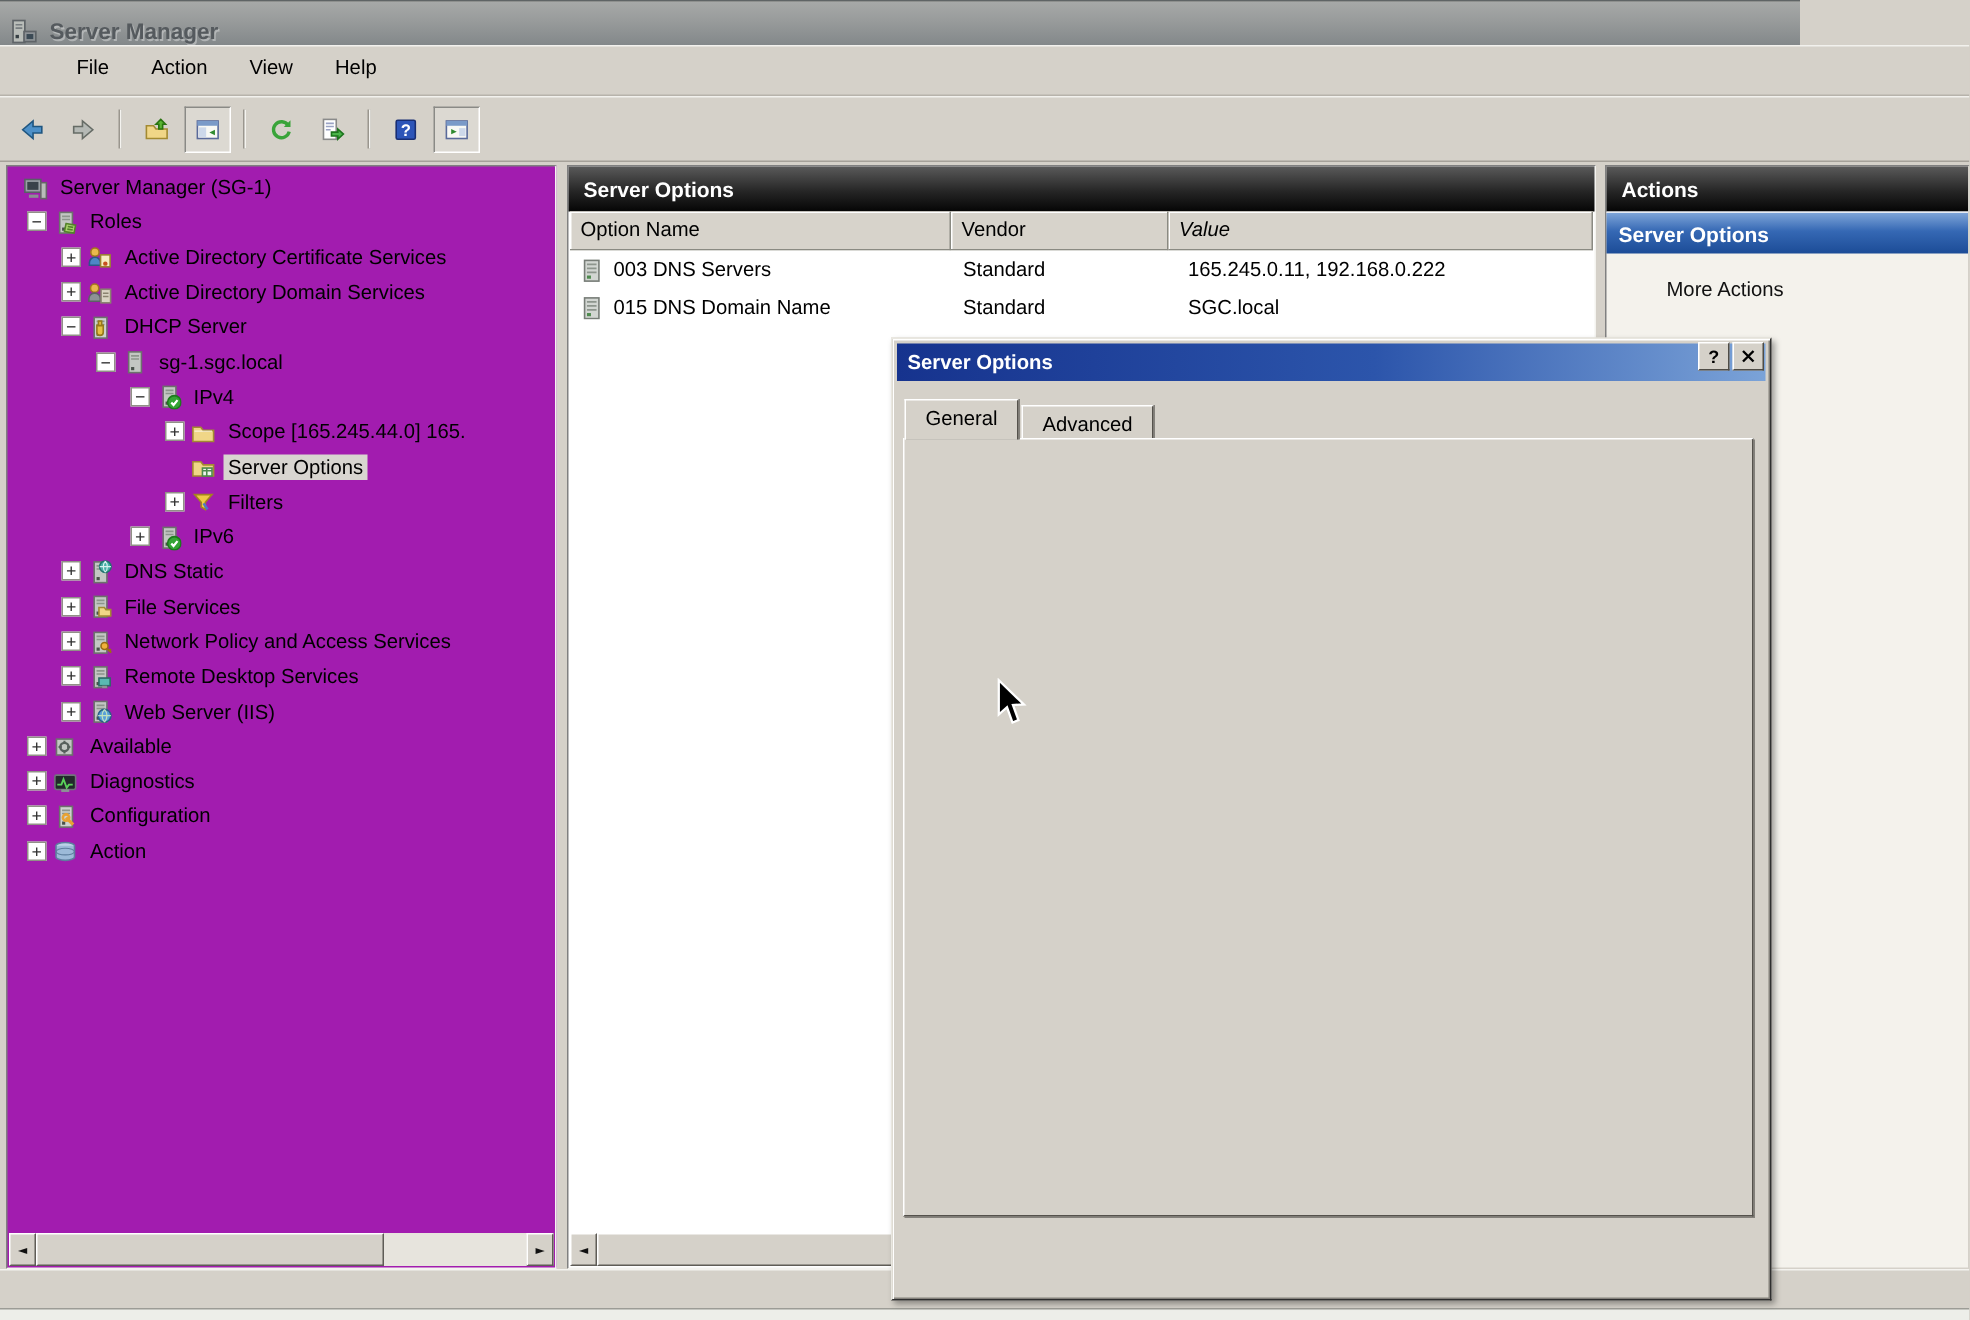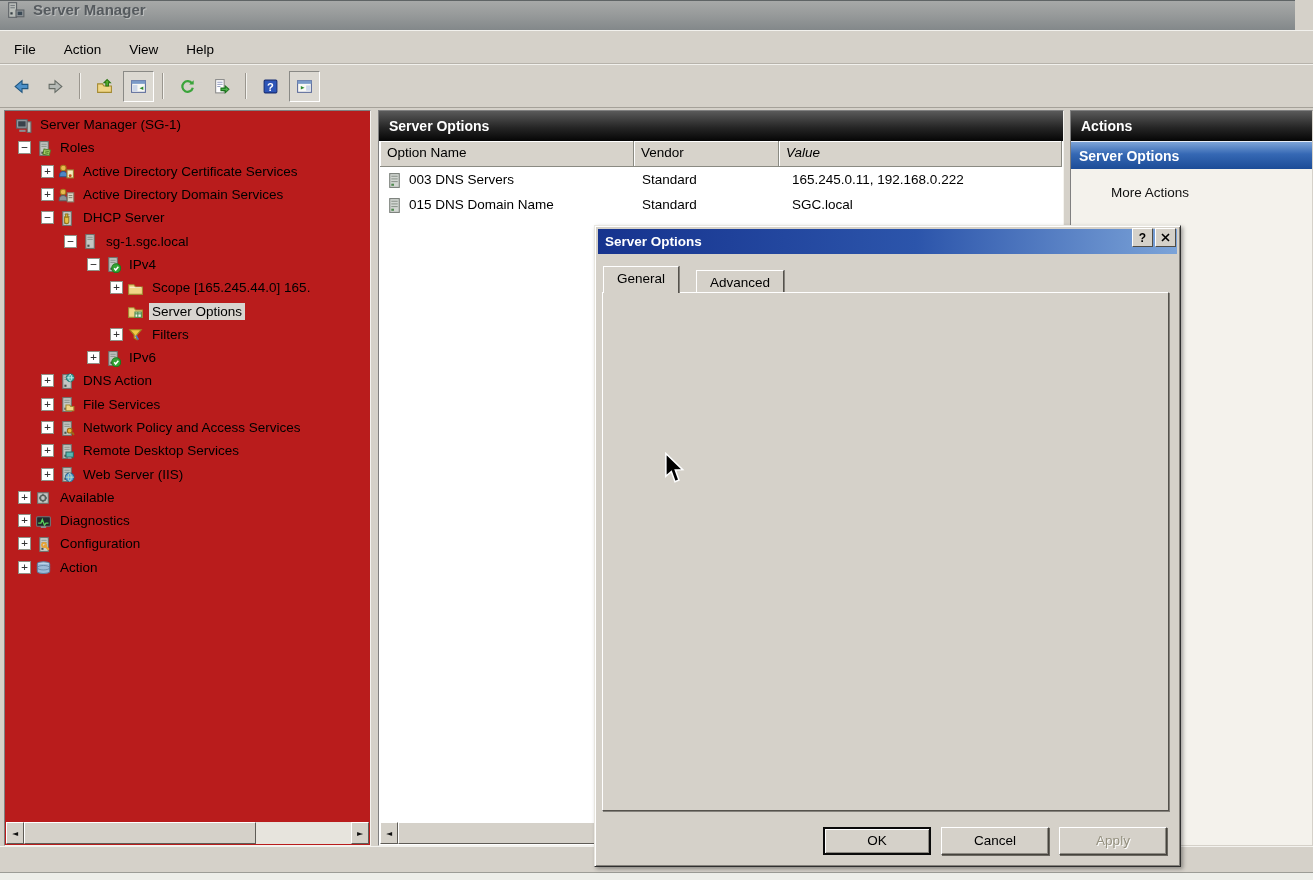--- a/index.html
+++ b/index.html
@@ -1,35 +1,35 @@
 <!DOCTYPE html>
 <html><head>
 <meta charset="utf-8">
 <style>
   html,body{margin:0;padding:0;}
   body{font-family:"Liberation Sans","DejaVu Sans",sans-serif;font-size:13.5px;color:#000;background:#d5d1c9;}
   #screen{position:relative;width:1313px;height:880px;overflow:hidden;background:#d5d1c9;}
 
   
-  .titlebar{position:absolute;left:0;top:0;width:1295px;height:30px;
+  .titlebar{position:absolute;left:0;top:0;width:1200px;height:30px;
     background:linear-gradient(180deg,#a7a9a8 0%,#989b9b 45%,#83888a 100%);
-    border-top:1px solid #5f6465;box-sizing:border-box;display:flex;align-items:flex-start;}
+    border-top:1px solid #5f6465;box-sizing:border-box;display:flex;align-items:flex-end;}
   .titlebar .ticon{width:18px;height:18px;margin-left:7px;}
   .titlebar .ttext{margin-left:8px;font-weight:bold;font-size:15px;color:#555a5e;text-shadow:1px 1px 0 rgba(255,255,255,0.35);}
   .menubar{position:absolute;left:0;top:30px;width:1313px;height:34px;background:#d5d1c9;
-    border-top:1px solid #f2f1ed;border-bottom:1px solid #b7b3ab;box-sizing:border-box;display:flex;align-items:flex-end;}
+    border-top:1px solid #f2f1ed;border-bottom:1px solid #b7b3ab;box-sizing:border-box;display:flex;align-items:flex-start;padding-left:37px;}
   .menuitem{padding:6px 14px;cursor:default;}
   .toolbar{position:absolute;left:0;top:64px;width:1313px;height:44px;background:#d5d1c9;
     border-top:1px solid #f2f1ed;border-bottom:1px solid #a5a199;box-sizing:border-box;display:flex;align-items:center;gap:3px;padding-left:6px;}
   .tbtn{width:29px;height:29px;display:flex;align-items:center;justify-content:center;border:1px solid transparent;}
   .tbtn.pressed{border-color:#8a8a86 #ffffff #ffffff #8a8a86;background:#dcd9d2;}
   .tsep{width:1px;height:26px;background:#9a968e;border-right:1px solid #f4f3ef;margin:0 5px;}
 
   
-  .pane{position:absolute;background:#b91c1c;border:1px solid;border-color:#808080 #f4f3ef #f4f3ef #808080;box-sizing:border-box;}
+  .pane{position:absolute;background:#a21caf;border:1px solid;border-color:#808080 #f4f3ef #f4f3ef #808080;box-sizing:border-box;}
   #leftPane{left:4px;top:110px;width:367px;height:736px;}
   #midPane{left:378px;top:110px;width:686px;height:736px;background:#fff;}
   #actionsPane{left:1070px;top:110px;width:243px;height:736px;background:#f4f2ec;border-color:#808080 #d5d1c9 #d5d1c9 #808080;}
 
   .blackbar{height:30px;background:linear-gradient(180deg,#5a5a5a 0%,#262626 55%,#050505 100%);
     color:#fff;font-weight:bold;font-size:14px;display:flex;align-items:center;padding-left:10px;}
   .bluebar{height:28px;background:linear-gradient(180deg,#7da4d8 0%,#3568b4 45%,#1c4c97 100%);
     color:#fff;font-weight:bold;font-size:14px;display:flex;align-items:center;padding-left:8px;border-top:1px solid #e6ecf6;box-sizing:border-box;}
   .moreactions{padding:16px 0 0 40px;font-size:13.5px;color:#111;}
 
@@ -63,21 +63,21 @@
   
   #dialog{position:absolute;left:594px;top:225px;width:587px;height:642px;background:#d5d1c9;
     border:1px solid;border-color:#e9e7e0 #2f2f2f #2f2f2f #e9e7e0;
     box-shadow:inset 1px 1px 0 #fff, inset -1px -1px 0 #84817b, 2px 2px 4px rgba(0,0,0,0.35);box-sizing:border-box;}
   .dlg-title{position:absolute;left:3px;top:3px;right:3px;height:25px;
     background:linear-gradient(90deg,#16338e 0%,#2c55ab 55%,#7ba3d8 100%);
     color:#fff;font-weight:bold;font-size:13.5px;display:flex;align-items:center;padding-left:7px;box-sizing:border-box;}
   .dlg-titlebtns{position:absolute;right:4px;top:2px;display:flex;gap:2px;}
   .dtb{width:21px;height:19px;background:#d5d1c9;border:1px solid;border-color:#fff #4f4c46 #4f4c46 #fff;
     display:flex;align-items:center;justify-content:center;font-weight:bold;font-size:12px;color:#000;box-sizing:border-box;}
-  .tabs{position:absolute;left:8px;top:40px;height:27px;display:flex;align-items:flex-end;gap:15px;}
+  .tabs{position:absolute;left:8px;top:40px;height:27px;display:flex;align-items:flex-end;}
   .tab{box-sizing:border-box;background:#d5d1c9;border:1px solid;border-color:#fff #55524c #d5d1c9 #fff;
     padding:4px 13px 3px 13px;font-size:13.5px;}
   .tab.active{height:27px;border-bottom:none;position:relative;z-index:3;box-shadow:1px 0 0 #84817b;}
   .tab.inactive{height:23px;margin-left:2px;border-color:#fff #55524c #55524c #fff;box-shadow:1px 0 0 #84817b;}
   .tabpanel{position:absolute;left:7px;top:66px;width:567px;height:519px;background:#d5d1c9;
     border:1px solid;border-color:#fff #55524c #55524c #fff;box-shadow:1px 1px 0 #84817b;box-sizing:border-box;z-index:2;}
 
   .listbox{position:absolute;left:28px;top:86px;width:524px;height:152px;background:#fff;
     border:1px solid;border-color:#5f5c56 #fff #fff #5f5c56;box-shadow:inset 1px 1px 0 #9a978f;box-sizing:border-box;}
   .lb-hdrs{position:absolute;left:1px;top:1px;height:24px;display:flex;}
@@ -322,21 +322,21 @@
         <div class="trow" style="padding-left: 36px;">
           <div class="expander">+</div>
           <span class="tico"><svg viewBox="0 0 16 16" width="17" height="17">
               <rect x="4.5" y="1.5" width="8" height="13" fill="#c3c7c3" stroke="#6d716d"></rect>
               <line x1="6" y1="4" x2="11" y2="4" stroke="#8d958d"></line>
               <line x1="6" y1="6" x2="11" y2="6" stroke="#8d958d"></line>
               <rect x="6" y="11" width="2" height="2" fill="#49514b"></rect>
               <circle cx="11.5" cy="4.5" r="3.6" fill="#49b0a8" stroke="#22756f"></circle>
               <path d="M8 4.5 h7 M11.5 1 a5.5 5.5 0 0 1 0 7 M11.5 1 a5.5 5.5 0 0 0 0 7" stroke="#d7f2ef" stroke-width="0.7" fill="none"></path>
             </svg></span>
-          <span class="tlabel">DNS Action</span>
+          <span class="tlabel">DNS Static</span>
         </div>
         <div class="trow" style="padding-left: 36px;">
           <div class="expander">+</div>
           <span class="tico"><svg viewBox="0 0 16 16" width="17" height="17">
               <rect x="4.5" y="1.5" width="8" height="13" fill="#c3c7c3" stroke="#6d716d"></rect>
               <line x1="6" y1="4" x2="11" y2="4" stroke="#8d958d"></line>
               <line x1="6" y1="6" x2="11" y2="6" stroke="#8d958d"></line>
               <rect x="6" y="11" width="2" height="2" fill="#49514b"></rect>
               <path d="M7.5 8.5 h3.4 l1 1.3 h3 v4 h-7.4 z" fill="#f0d687" stroke="#a38a32"></path>
             </svg></span>
@@ -551,23 +551,18 @@
         <div class="sbtn">►</div>
       </div>
     </div>
 
     <div class="groupbox">
       <span class="grouplegend">Data entry</span>
       <span class="bytelabel disabledtext">Byte:</span>
       <div class="bytefield">0x0</div>
     </div>
 
-    <div class="dlg-buttons" id="dlgButtons">
-        <div class="btn default" style="left: 228px;">OK</div>
-        <div class="btn" style="left: 346px;">Cancel</div>
-        <div class="btn disabled" style="left: 464px;">Apply</div>
-      </div>
   </div>
 
   <svg id="cursor" width="22" height="32" viewBox="0 0 14 21">
     <path d="M1 1 L1 16 L4.6 12.8 L7 19.5 L9.6 18.4 L7.2 11.8 L12 11.6 Z" fill="#000" stroke="#fff" stroke-width="1"></path>
   </svg>
 </div>
 
 </body></html>

